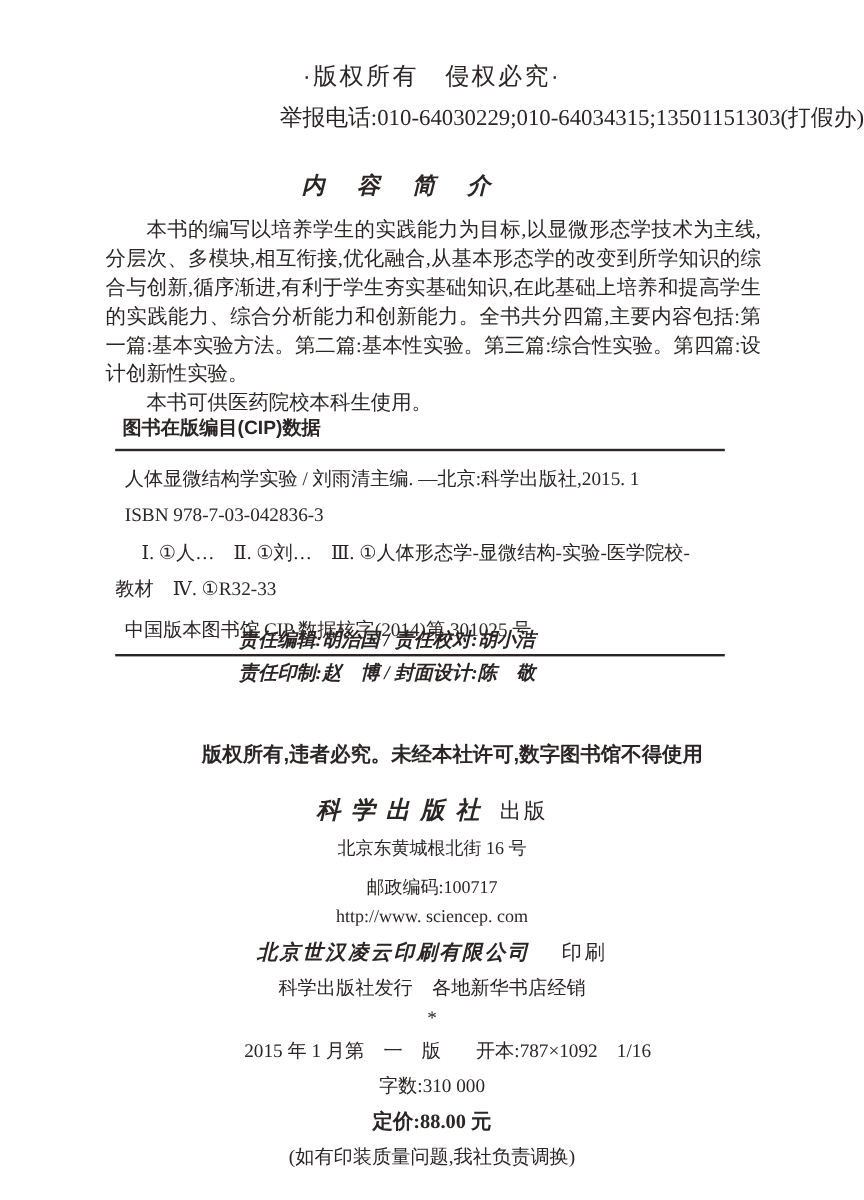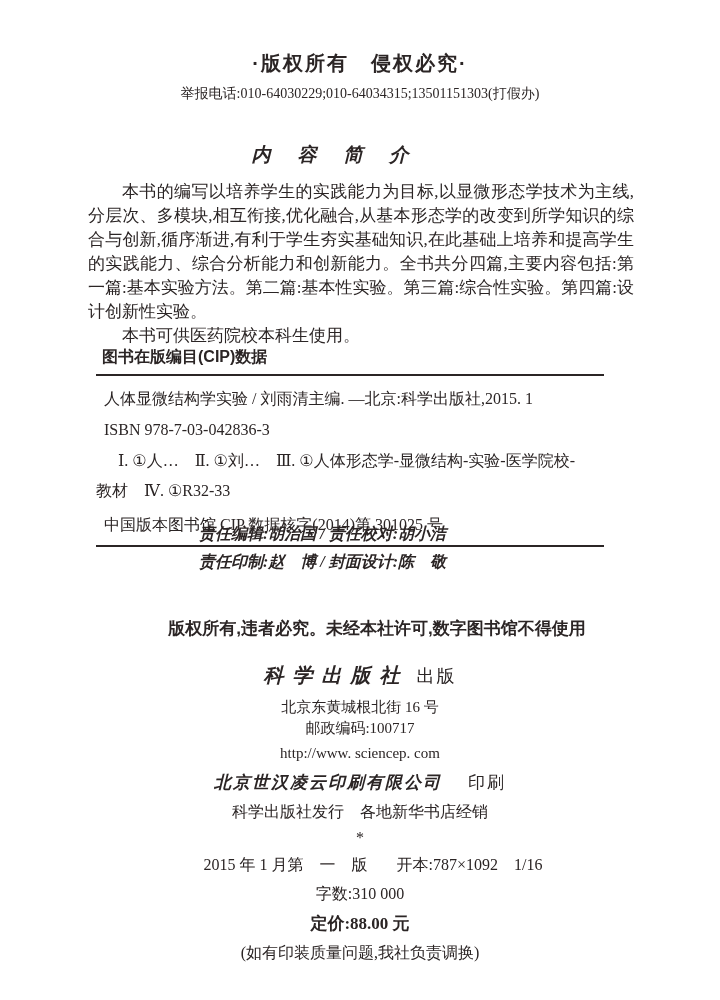--- a/index.html
+++ b/index.html
@@ -9,25 +9,26 @@
     background:#ffffff;
     color:#2b2525;
     font-family:"Liberation Serif","DejaVu Serif",serif;
     overflow:hidden;
   }
   .hei{font-family:"Liberation Sans","DejaVu Sans",sans-serif;}
   .center{text-align:center;}
 
   #notice{
     position:absolute;top:50px;left:0;width:720px;
-    font-weight:bold;font-size:20px;letter-spacing:2px;
+    font-weight:normal;font-size:20px;letter-spacing:2px;
   }
   #report-line{
     position:absolute;top:85px;left:0;width:720px;
-    font-size:14px;
+    font-size:19px;
+    text-align:right;
   }
   #intro-title{
     position:absolute;top:142px;left:0;width:664px;
     font-weight:bold;font-size:19px;letter-spacing:4px;font-style:italic;
   }
   #intro-body{
     position:absolute;top:180px;left:88px;width:546px;
     font-size:17px;line-height:24px;text-align:justify;
   }
   #intro-body p{margin:0;text-indent:2em;}
@@ -65,21 +66,21 @@
     position:absolute;top:662px;left:0;width:720px;
     text-align:center;font-size:15px;
   }
   .logo-script{
     font-style:italic;font-weight:bold;
     letter-spacing:9px;
   }
   #publisher-line{font-size:20px;}
   #publisher-line .suffix{font-style:normal;font-weight:normal;font-size:18px;letter-spacing:2px;margin-left:8px;}
   #address-line{margin-top:9px;}
-  #postcode-line{margin-top:2px;}
+  #postcode-line{margin-top:13px;}
   #website-line{margin-top:7px;}
   #printer-line{margin-top:9px;font-size:17px;}
   #printer-line .logo-script{letter-spacing:2px;}
   #printer-line .suffix{font-style:normal;font-weight:normal;letter-spacing:2px;margin-left:26px;}
   #distribution-line{margin-top:8px;font-size:16px;}
   #separator-star{margin-top:6px;font-size:16px;}
   .print-row{
     display:grid;grid-template-columns:190px 175px;
     justify-content:center;column-gap:0;
     font-size:16px;margin-top:8px;text-align:right;

